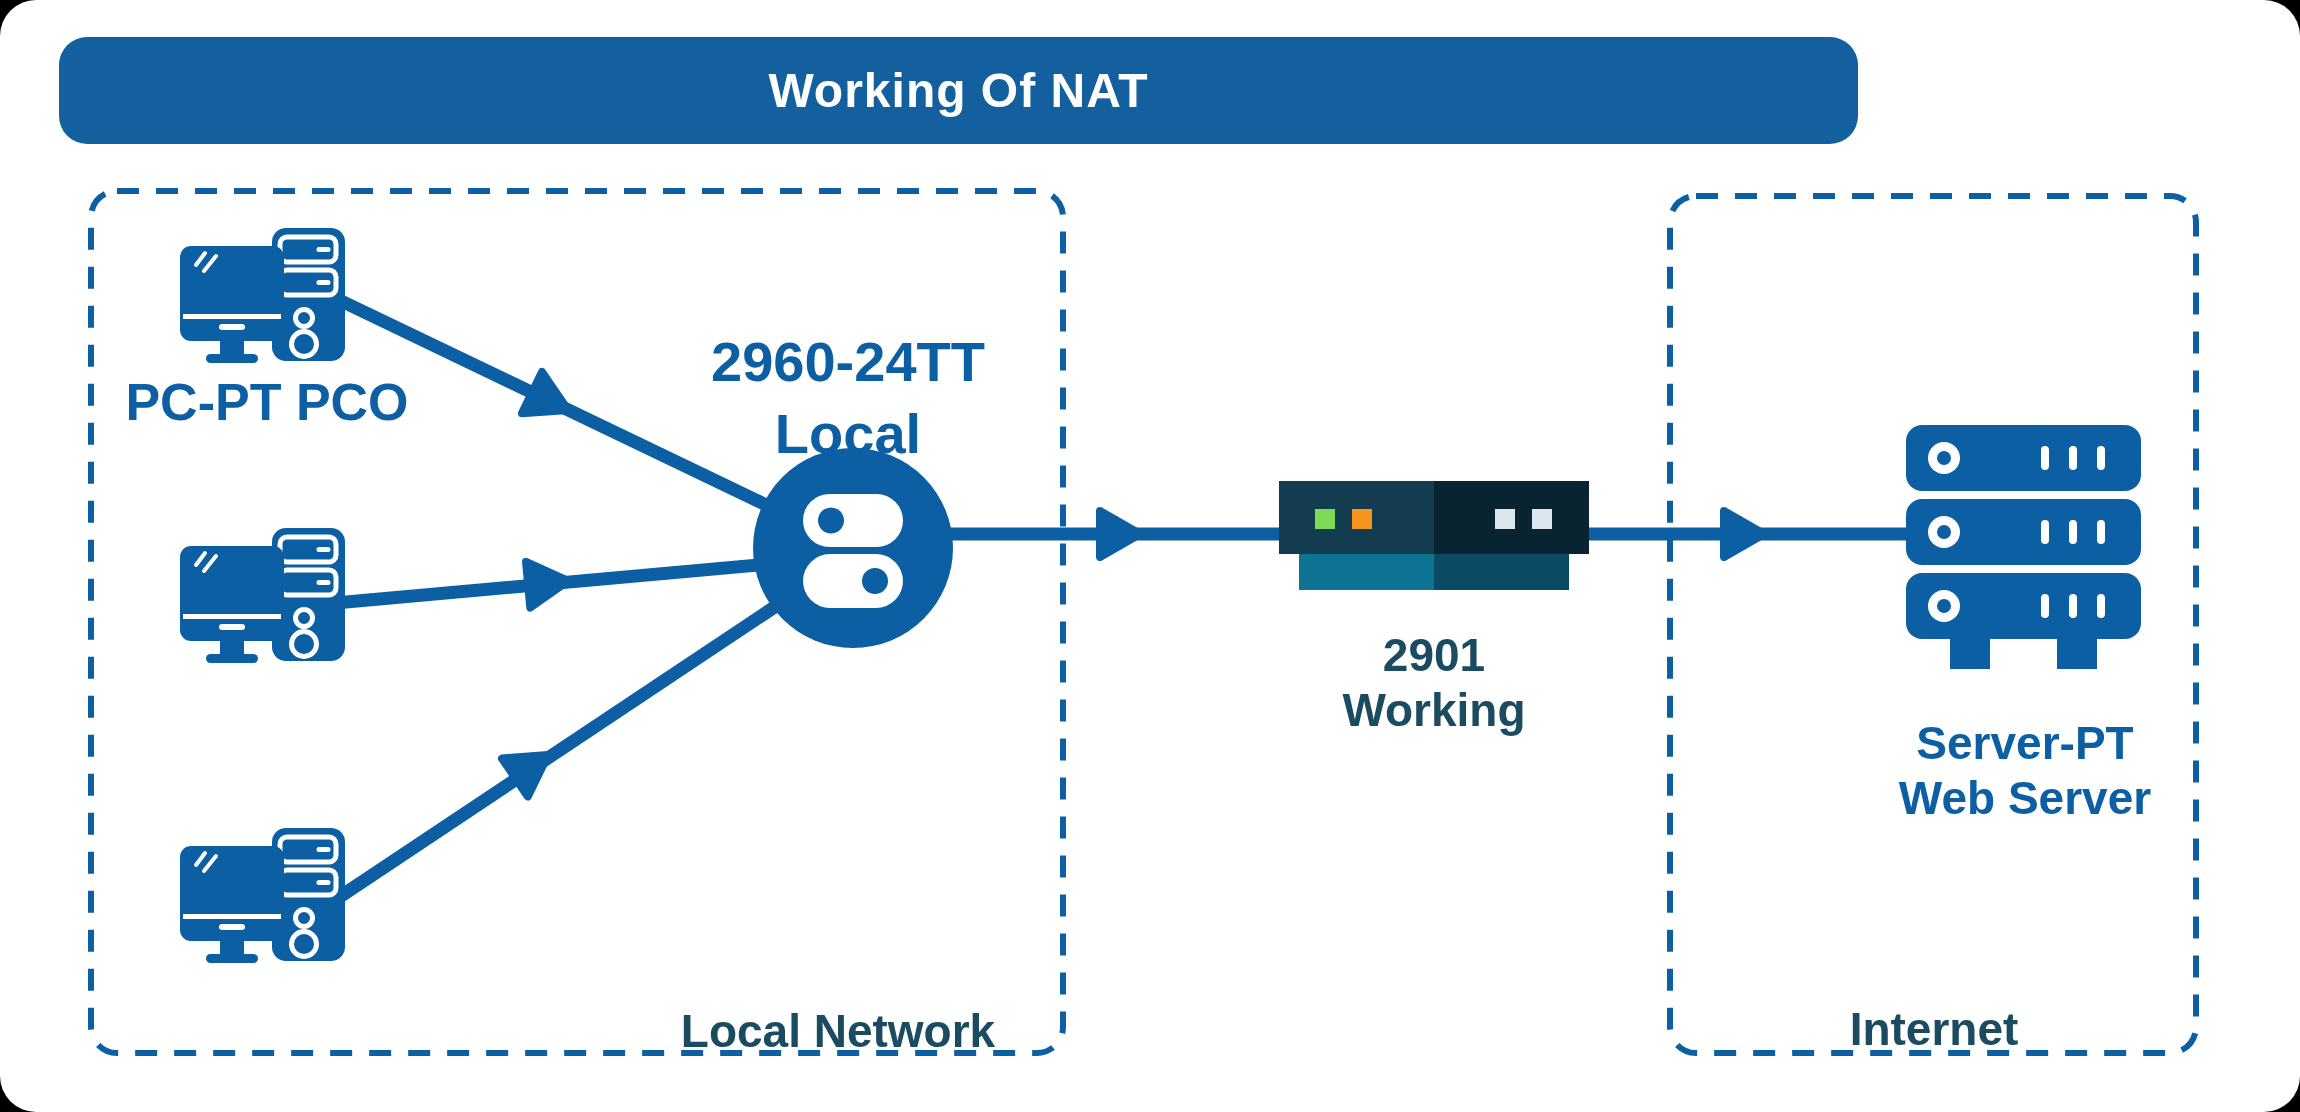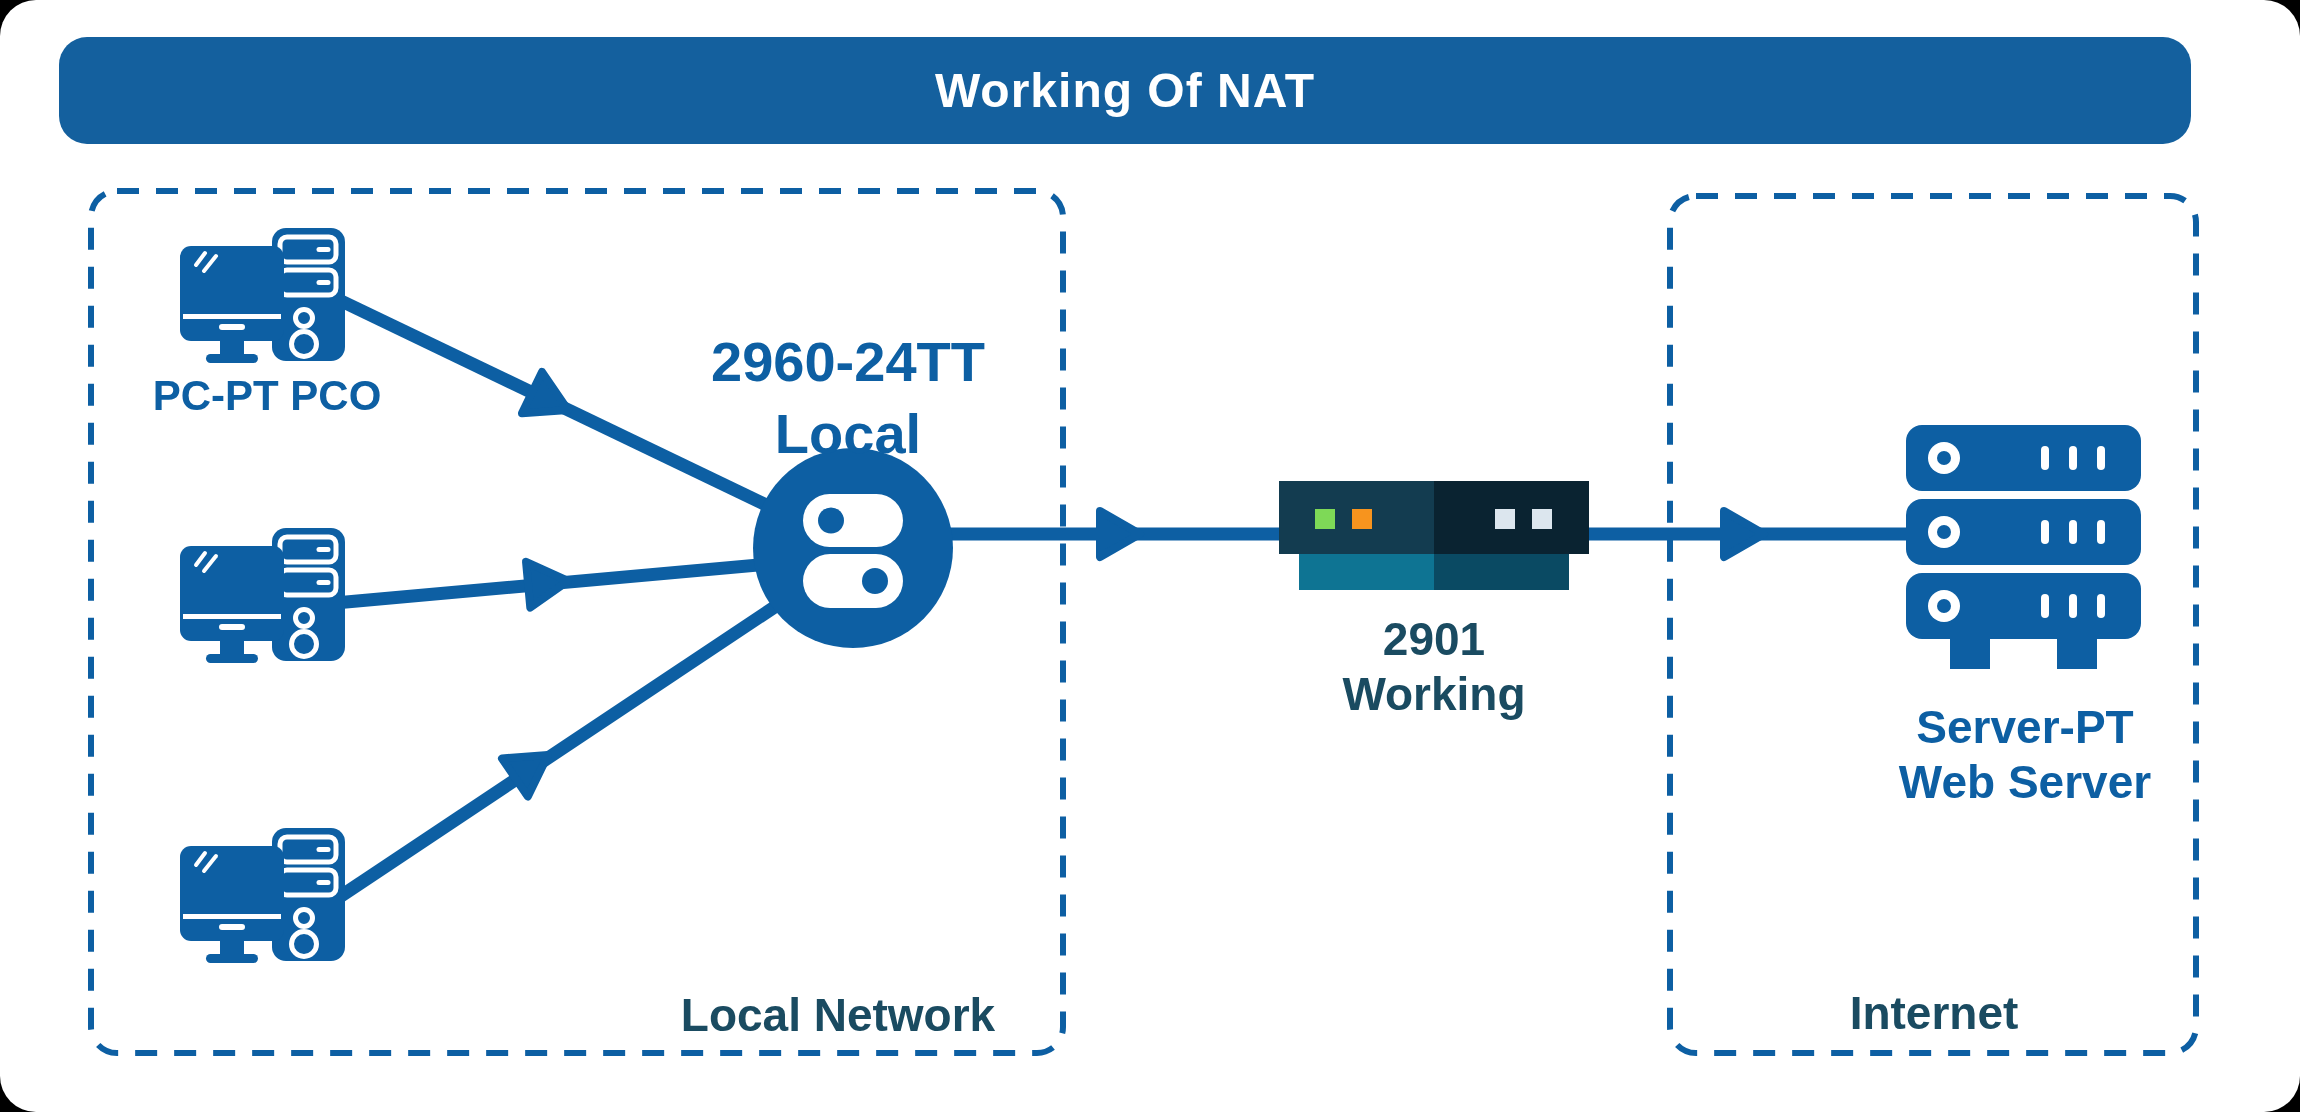--- a/index.html
+++ b/index.html
@@ -1,32 +1,32 @@
 <!DOCTYPE html>
 <html style="--accent: #0D5FA3; --banner: #14609E; --label_dark: #1A4B61; --router_front_left: #133C50; --router_front_right: #0A2331; --router_base_left: #0E7493; --router_base_right: #0A4A63; --led_green: #7ED957; --led_orange: #F7941E; --led_light: #DCE6EE;"><head>
 <meta charset="utf-8">
 <style>
   html,body{margin:0;padding:0;background:#000;width:2300px;height:1112px;overflow:hidden;}
   #canvas{position:relative;width:2300px;height:1112px;background:#fff;border-radius:36px;
           font-family:"Liberation Sans",sans-serif;}
-  #banner{position:absolute;left:59px;top:37px;width:2132px;height:107px;border-radius:28px;
+  #banner{position:absolute;left:59px;top:37px;width:1799px;height:107px;border-radius:28px;
           background:var(--banner);display:flex;align-items:center;justify-content:center;}
   #banner .title{color:#fff;font-size:48px;font-weight:700;letter-spacing:1px;}
   #diagram-svg{position:absolute;left:0;top:0;width:2300px;height:1112px;}
   .ac{fill:var(--accent);}
   .led-g{fill:var(--led_green);} .led-o{fill:var(--led_orange);} .led-w{fill:var(--led_light);}
   .rfl{fill:var(--router_front_left);} .rfr{fill:var(--router_front_right);}
   .rbl{fill:var(--router_base_left);} .rbr{fill:var(--router_base_right);}
   .conn{stroke:var(--accent);stroke-width:13px;fill:none;}
   .dashbox{fill:none;stroke:var(--accent);stroke-width:6px;stroke-dasharray:22 17;}
   .arrow{fill:var(--accent);stroke:var(--accent);stroke-width:8px;stroke-linejoin:round;}
   .lbl{position:absolute;transform:translateX(-50%);white-space:nowrap;font-weight:700;text-align:center;}
   .lbl-blue{color:var(--accent);}
   .lbl-dark{color:var(--label_dark);}
-  .fs42{font-size:42px;} .fs44{font-size:56px;line-height:1.28;} .fs46{font-size:46px;line-height:1.2;}
+  .fs42{font-size:52px;} .fs44{font-size:56px;line-height:1.28;} .fs46{font-size:46px;line-height:1.2;margin-top:16px;}
   .lbl .ln{display:block;}
 </style>
 </head>
 <body>
 
 <div id="canvas">
 
   <div id="banner">
     <span class="title">Working Of NAT</span>
   </div>

